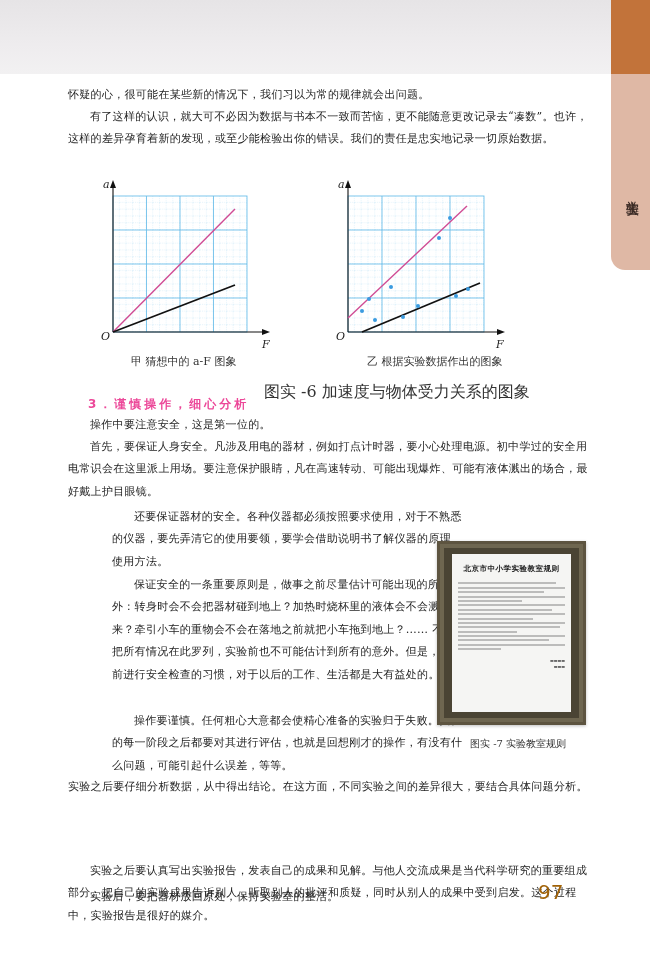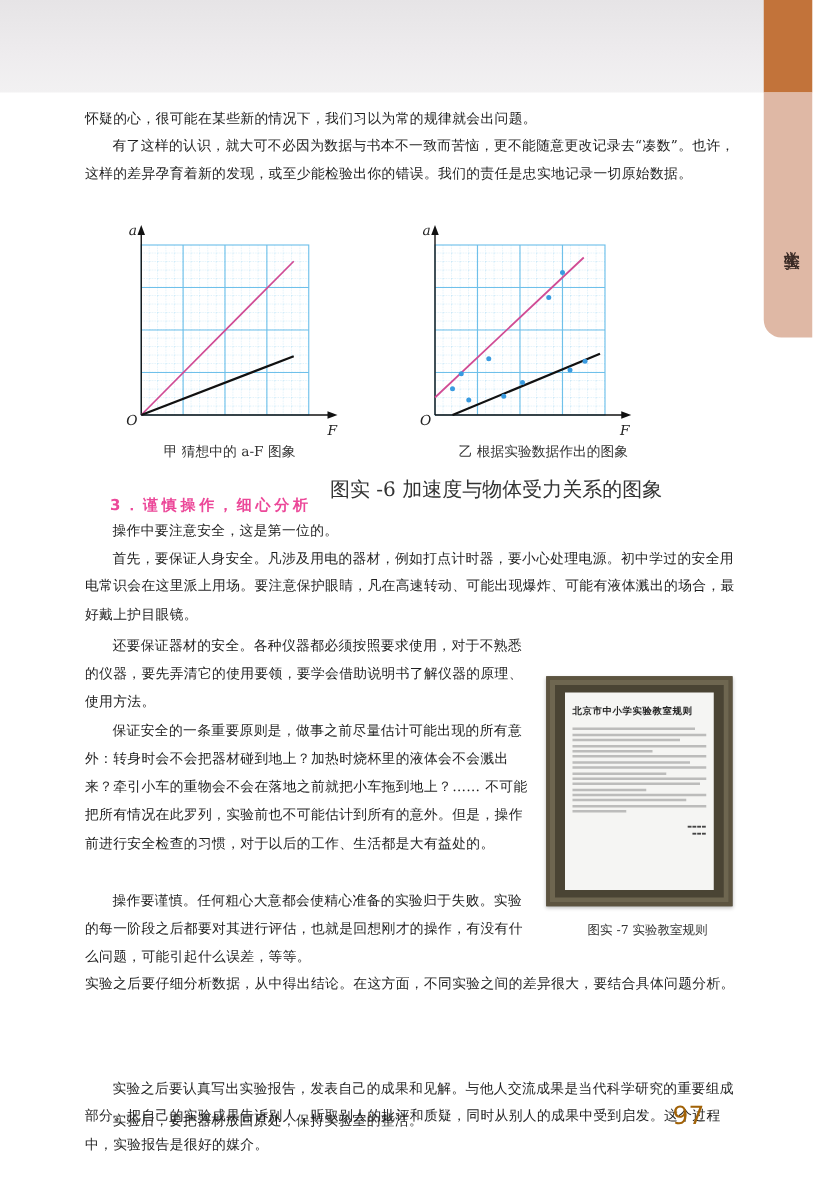--- a/index.html
+++ b/index.html
@@ -25,21 +25,21 @@
   .side-tab-label {
     position:absolute; left:616px; top:190px; width:24px;
     font-family:"DejaVu Sans", sans-serif; font-size:13px; line-height:15px;
     color:#3a2a25; text-align:center; writing-mode:vertical-rl; letter-spacing:1px;
   }
   .para {
     position:absolute; left:68px; width:530px;
     font-size:11px; line-height:22.4px; margin:0;
     letter-spacing:0.3px;
   }
-  .para.narrow { width:355px; }
+  .para.narrow { width:355px;margin-left:44px; }
   .indent { text-indent:2em; }
   .section-heading {
     position:absolute; left:88px; top:372px;
     font-family:"DejaVu Sans", sans-serif;
     font-size:12px; font-weight:bold; color:#ec4899; letter-spacing:3px;
   }
   .chart { position:absolute; }
   .fig-caption {
     position:absolute; font-size:11px; color:#333;
   }
@@ -48,21 +48,21 @@
     background:#4a4434;
     border:3px solid #5d5440;
     box-shadow:inset 0 0 0 4px #6e6650, 0 1px 3px rgba(0,0,0,0.25);
   }
   .photo-paper {
     position:absolute; left:12px; top:10px; right:12px; bottom:10px;
     background:#f5f5f3; padding:6px 6px 4px;
     box-sizing:border-box;
   }
   .photo-title {
-    font-size:7.5px; font-weight:bold; text-align:left; color:#222; margin-top:4px; letter-spacing:0.5px;
+    font-size:7.5px; font-weight:bold; text-align:center; color:#222; margin-top:4px; letter-spacing:0.5px;
   }
   .photo-line { height:2px; background:#8c8c8c; margin:2.4px 0; opacity:0.55; }
   .photo-sign { font-size:4px; color:#444; text-align:right; margin-top:8px; line-height:6px; }
   .page-number {
     position:absolute; left:538px; top:880px;
     font-family:"DejaVu Sans", sans-serif; font-size:20px; color:#a16207;
   }
 </style>
 </head>
 <body>

